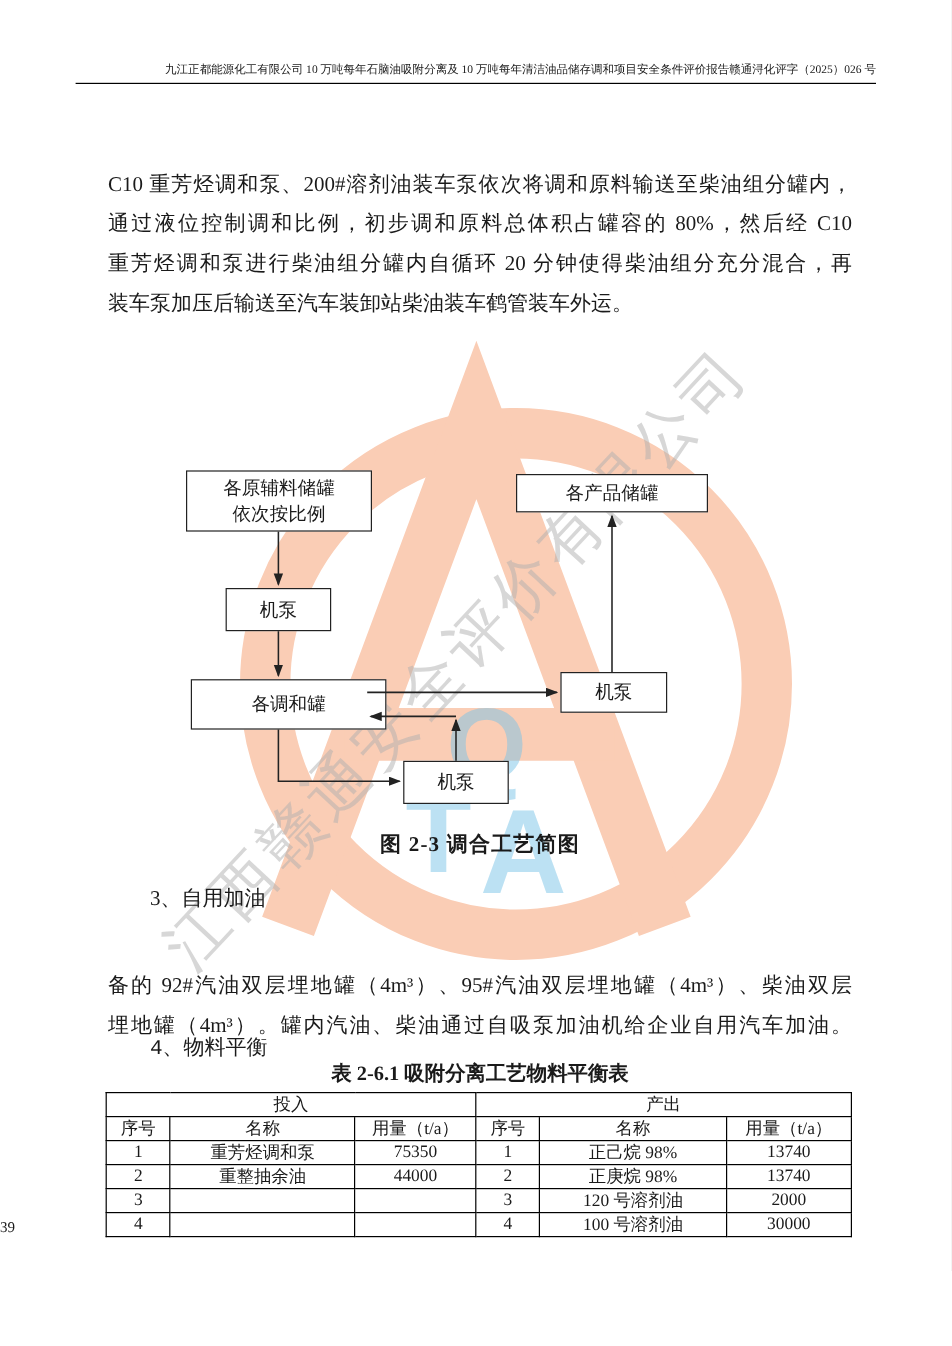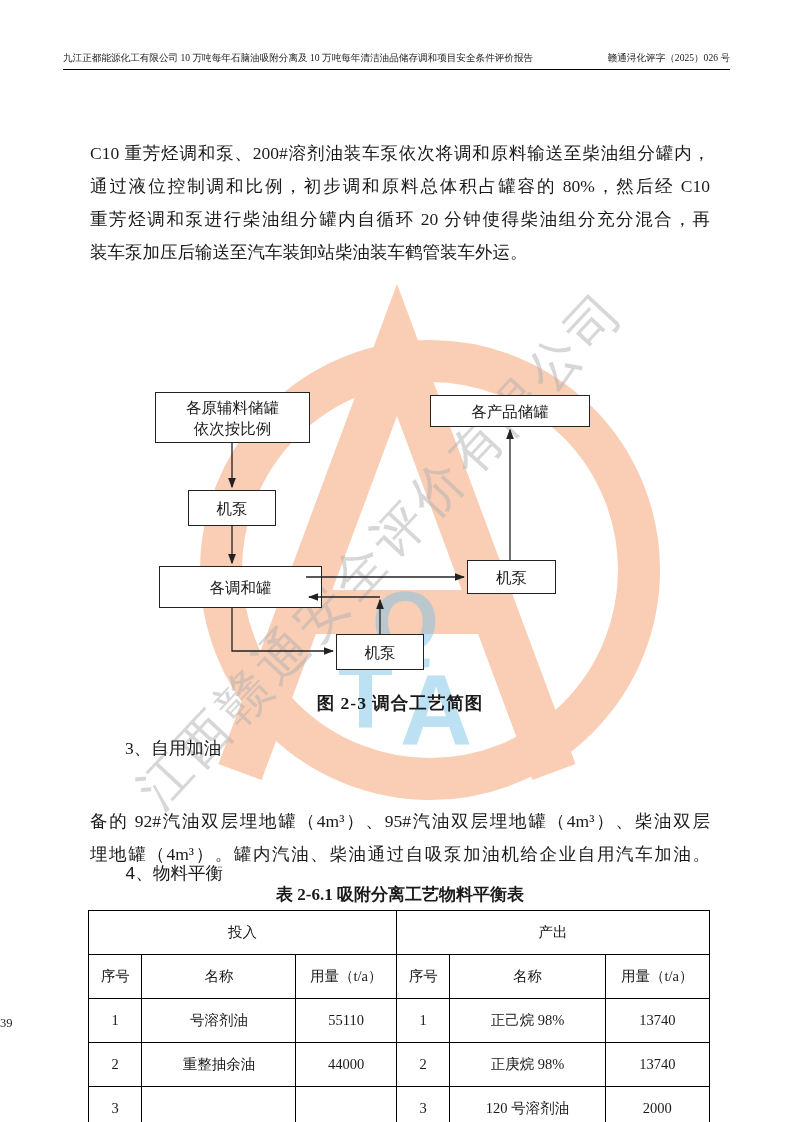--- a/index.html
+++ b/index.html
@@ -18,21 +18,21 @@
     color:rgba(176,176,176,0.50);
   }
   .wm-letter{position:absolute;font-family:"Liberation Sans","DejaVu Sans",sans-serif;
     font-weight:bold;color:rgba(122,196,232,0.50);line-height:1;}
   .wm-q{left:372px;top:578px;font-size:86px;}
   .wm-t{left:338px;top:652px;font-size:90px;}
   .wm-a{left:400px;top:660px;font-size:100px;}
   
   .hdr{
     position:absolute;left:63px;top:52px;width:667px;z-index:1;
-    display:flex;justify-content:space-between;align-items:flex-end;
+    display:flex;justify-content:flex-end;align-items:flex-end;
     font-size:9.6px;border-bottom:1px solid #000;padding-bottom:4px;
     white-space:nowrap;
   }
   
   .para{position:absolute;left:90px;width:620px;z-index:1;font-size:17.5px;margin-top:41px;}
   .para .ln{height:33px;line-height:33px;overflow:hidden;}
   .jline{text-align:justify;text-align-last:justify;}
   .indent{padding-left:35px;}
   .p1{top:96px;}
   .p2{top:764px;}
@@ -55,21 +55,21 @@
   .tbl-title{
     position:absolute;left:90px;top:883px;width:620px;z-index:1;
     text-align:center;font-weight:bold;font-size:17px;
   }
   table.mtab{
     position:absolute;left:88px;top:910px;width:622px;z-index:2;
     border-collapse:collapse;table-layout:fixed;font-size:14.5px;
     background:transparent;
   }
   table.mtab td{
-    border:1px solid #000;text-align:center;height:18px;padding:12px 2px;
+    border:1px solid #000;text-align:center;height:18px;padding:0 2px;
     overflow:hidden;white-space:nowrap;
   }
   
   .pageno{position:absolute;left:0;top:1016px;width:793px;
     font-size:12.5px;z-index:1;}
 </style>
 </head>
 <body>
 
 <div id="page">
@@ -163,22 +163,22 @@
     <tr>
       <td>序号</td>
       <td>名称</td>
       <td>用量（t/a）</td>
       <td>序号</td>
       <td>名称</td>
       <td>用量（t/a）</td>
     </tr>
     <tr>
       <td>1</td>
-      <td>号溶剂油</td>
-      <td>55110</td>
+      <td>重芳烃调和泵</td>
+      <td>75350</td>
       <td>1</td>
       <td>正己烷 98%</td>
       <td>13740</td>
     </tr>
     <tr>
       <td>2</td>
       <td>重整抽余油</td>
       <td>44000</td>
       <td>2</td>
       <td>正庚烷 98%</td>

